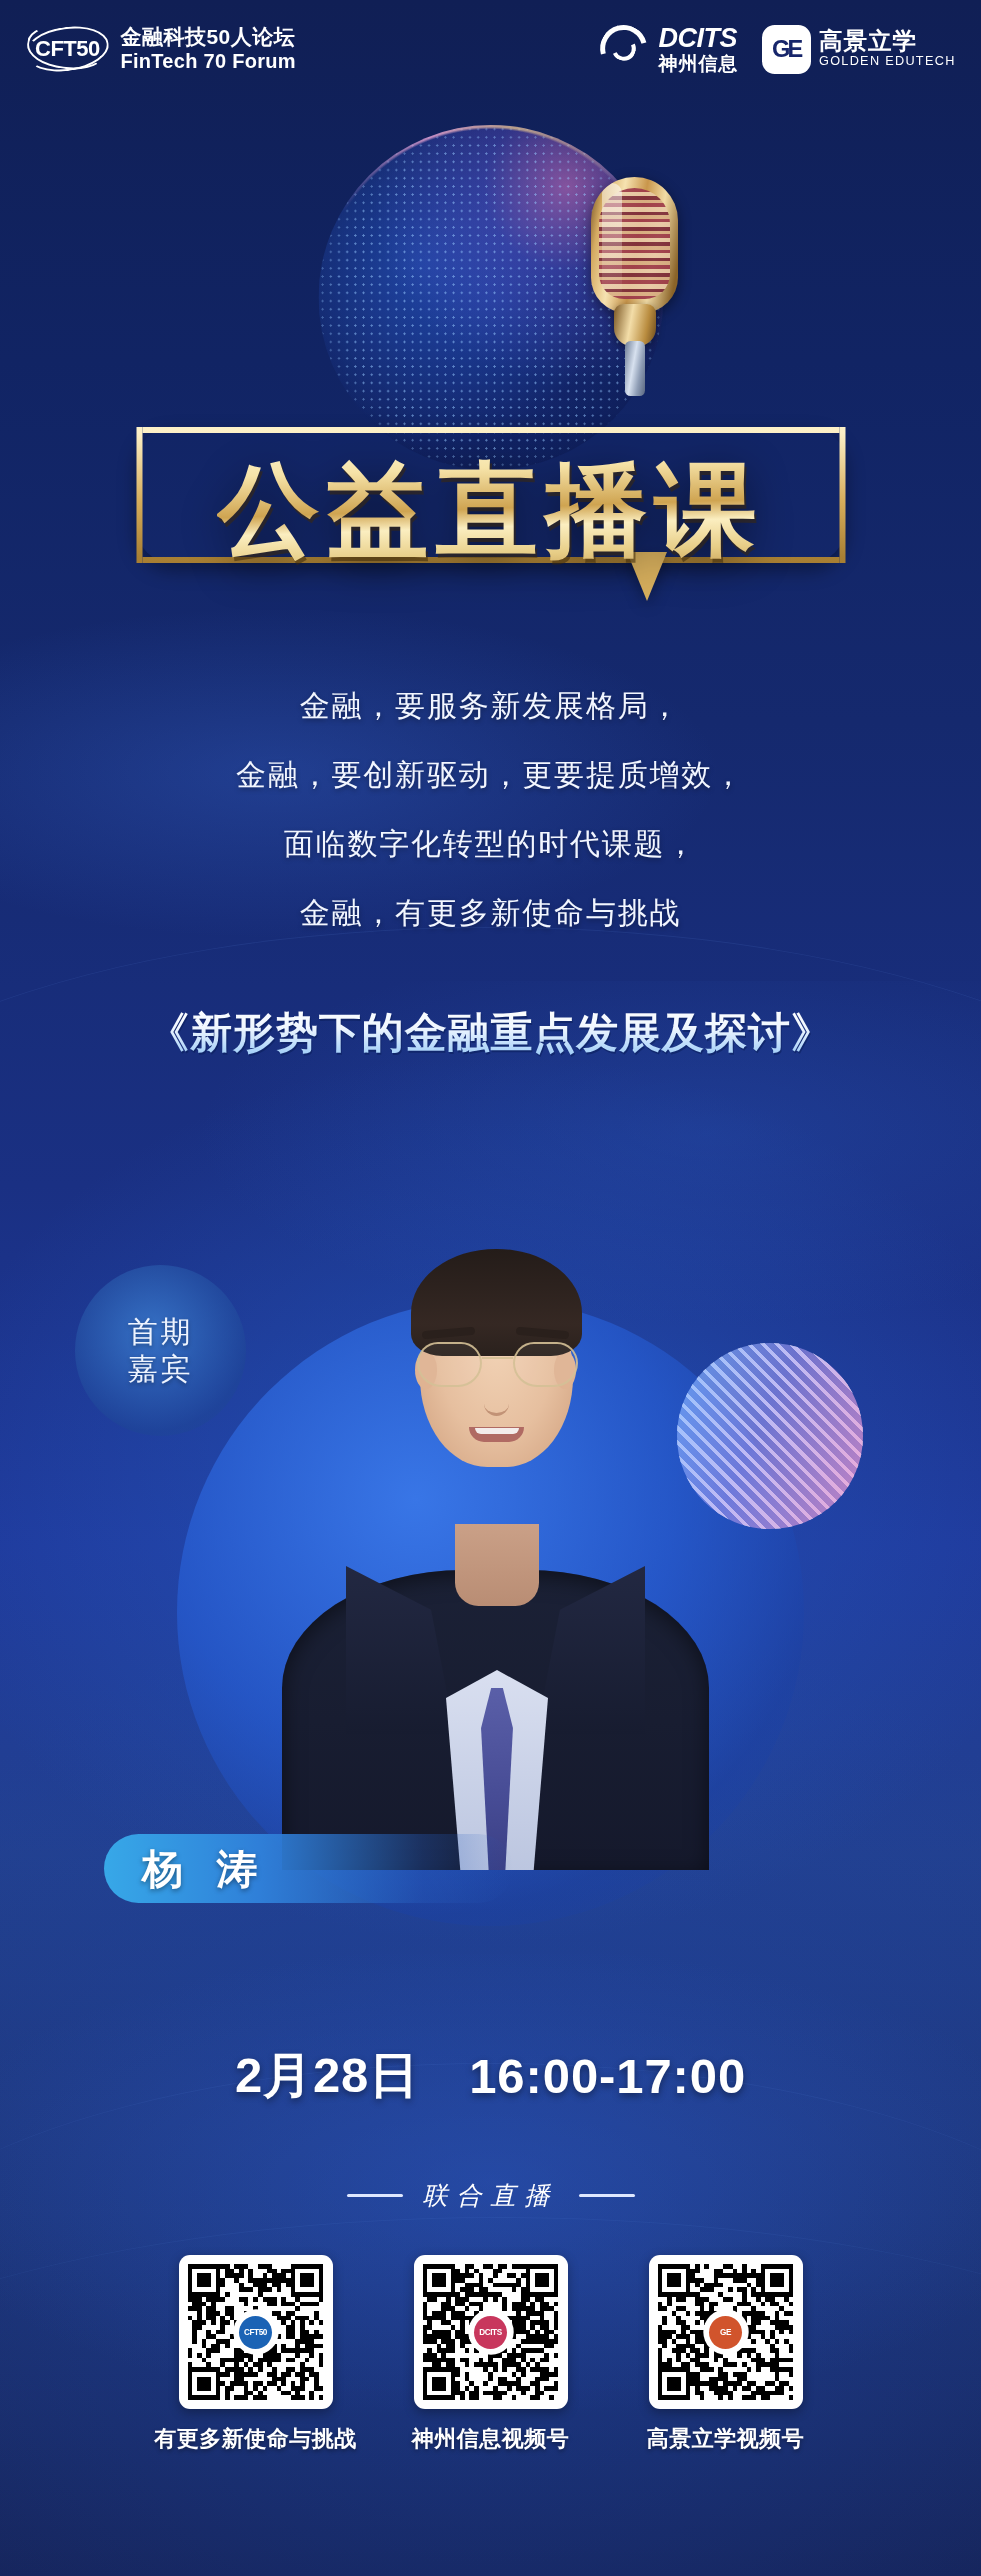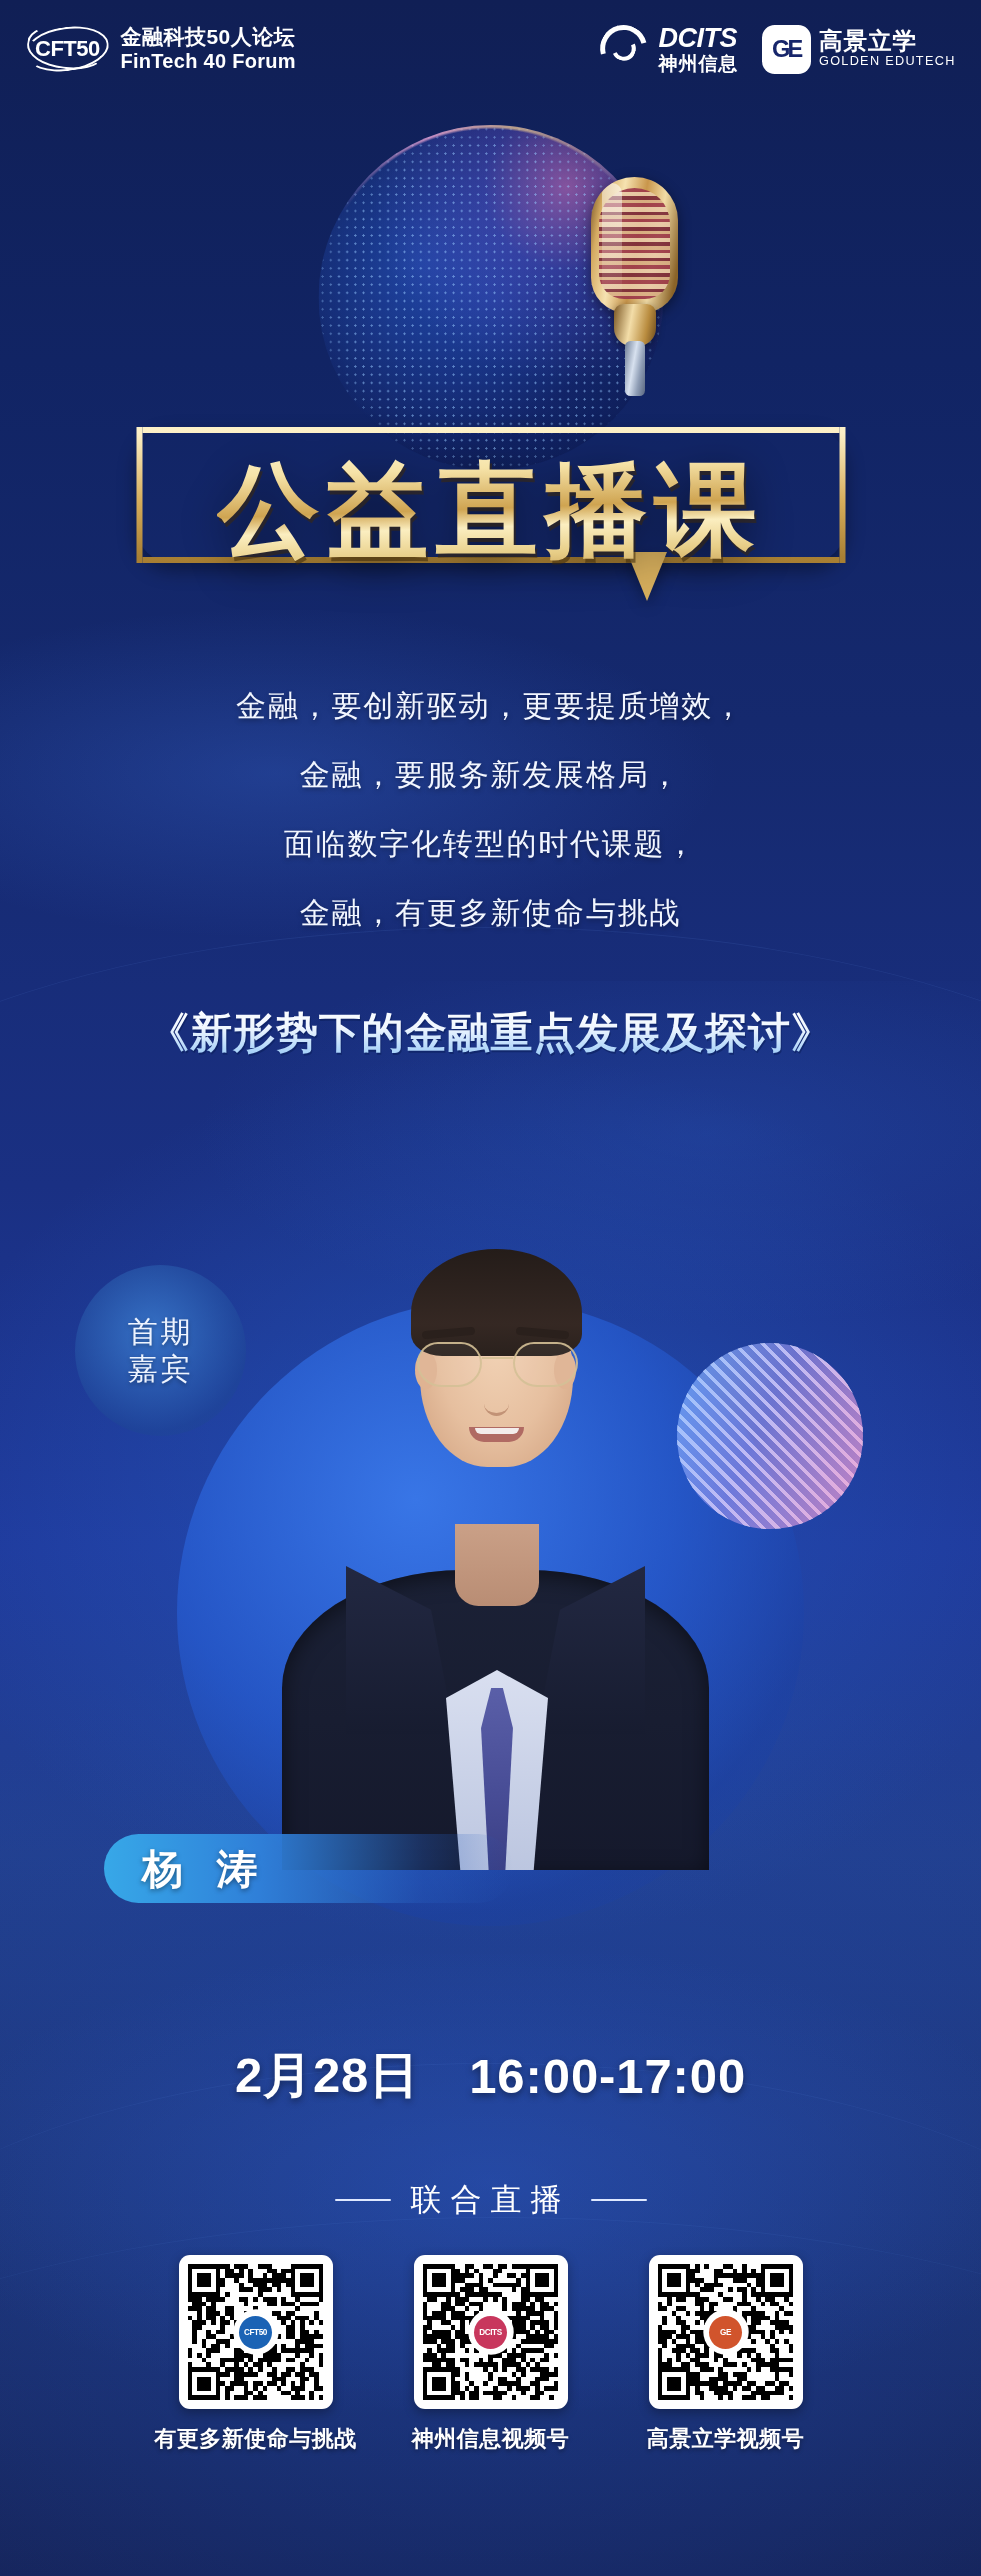--- a/index.html
+++ b/index.html
@@ -367,21 +367,21 @@
     vertical-align:middle;
   }
   .datetime .gap { display:inline-block; width:42px; }
 
   
   .joint {
     position:absolute; left:0; top:2179px; width:981px;
     display:flex; align-items:center; justify-content:center; gap:20px; z-index:8;
   }
   .joint .rule { width:56px; height:2.7px; background:#dfe8ff; border-radius:1.8px; }
-  .joint .lbl { color:#ffffff; font-size:31px; letter-spacing:9px; font-weight:500; }
+  .joint .lbl { color:#ffffff; font-size:25px; letter-spacing:9px; font-weight:500;font-style:italic; }
 
   
   .qr-row {
     position:absolute; left:0; top:2255px; width:981px;
     display:flex; justify-content:center; gap:71px; z-index:8;
   }
   .qr-item { width:164px; display:flex; flex-direction:column; align-items:center; }
   .qr-box {
     width:154px; height:154px; background:#fff; border-radius:11px;
     padding:9px; position:relative;
@@ -421,21 +421,21 @@
   <div class="header">
 
     <div class="logo-left">
       <div class="cft-mark">
         <div class="ring"></div>
         <div class="ring2"></div>
         <div class="txt">CFT50</div>
       </div>
       <div class="logo-left-text">
         <div class="zh">金融科技50人论坛</div>
-        <div class="en">FinTech 40 Forum</div>
+        <div class="en">FinTech 70 Forum</div>
       </div>
     </div>
 
     <div class="logo-right">
       <div class="dcits">
         <div class="dcits-mark">
           <div class="s1"></div>
             <div class="s2"></div>
         </div>
         <div class="dcits-text">
@@ -471,22 +471,22 @@
 
 
   <div class="bubble"></div>
   <div class="bubble-tail"></div>
 
   <div class="headline headline-2">
     <span class="gold-text">公益直播课</span>
   </div>
 
   <div class="lede">
+    <p>金融，要服务新发展格局，</p>
     <p>金融，要创新驱动，更要提质增效，</p>
-    <p>金融，要服务新发展格局，</p>
     <p>面临数字化转型的时代课题，</p>
     <p>金融，有更多新使命与挑战</p>
   </div>
 
   <div class="topic">
     <span>《新形势下的金融重点发展及探讨》</span>
   </div>
 
   <div class="blue-circle"></div>
   <div class="stripe-circle"></div>

